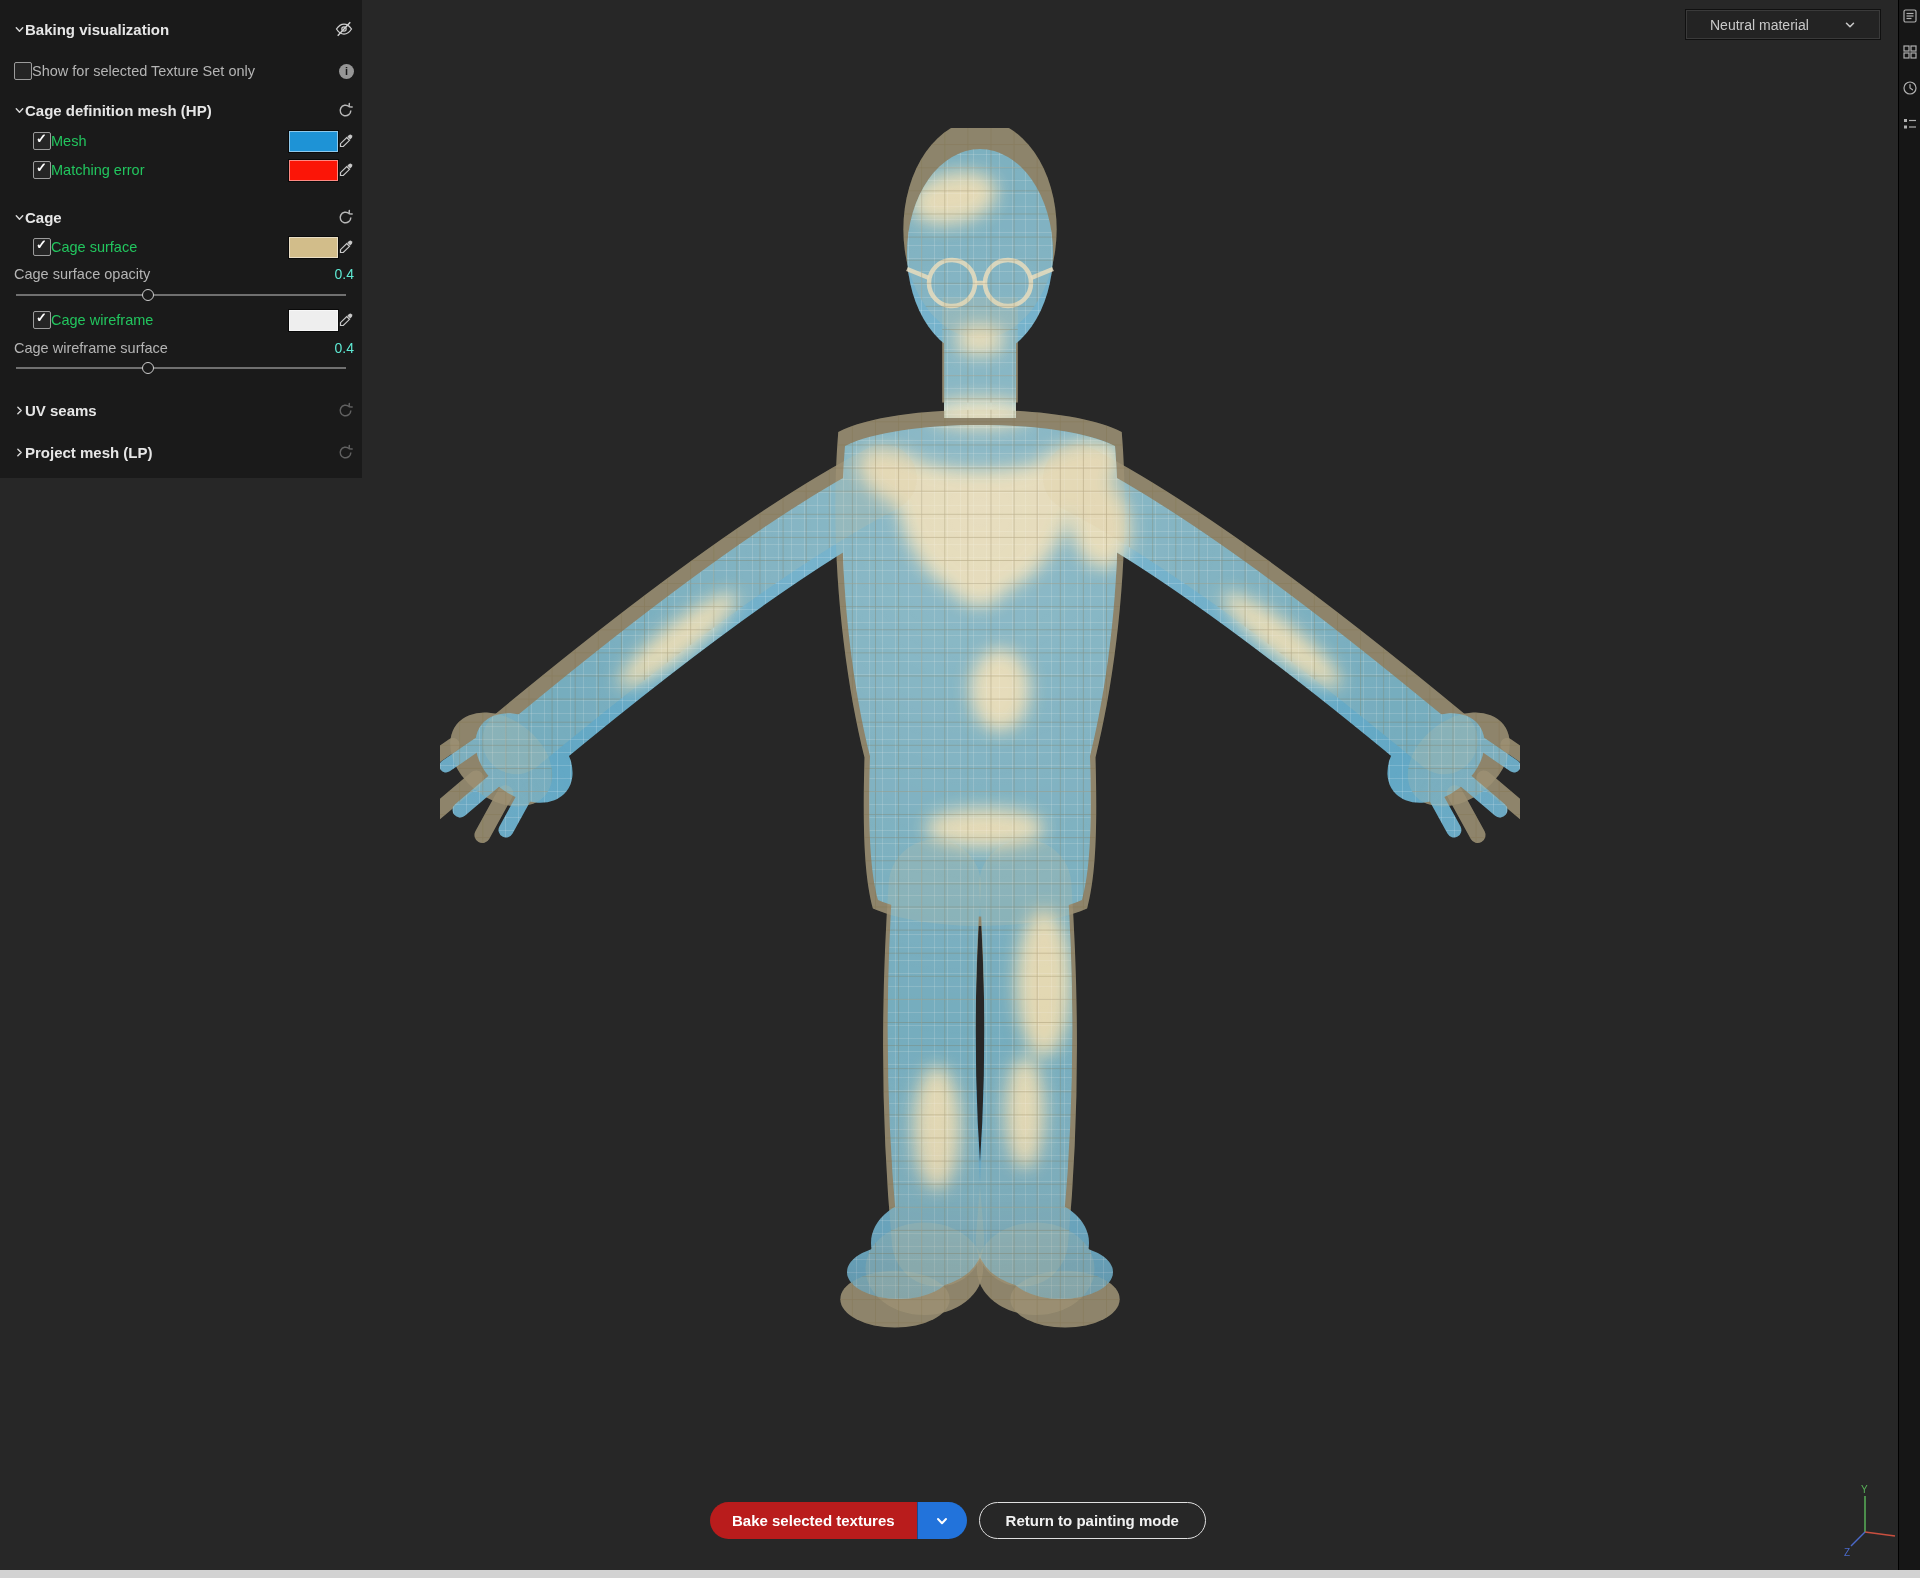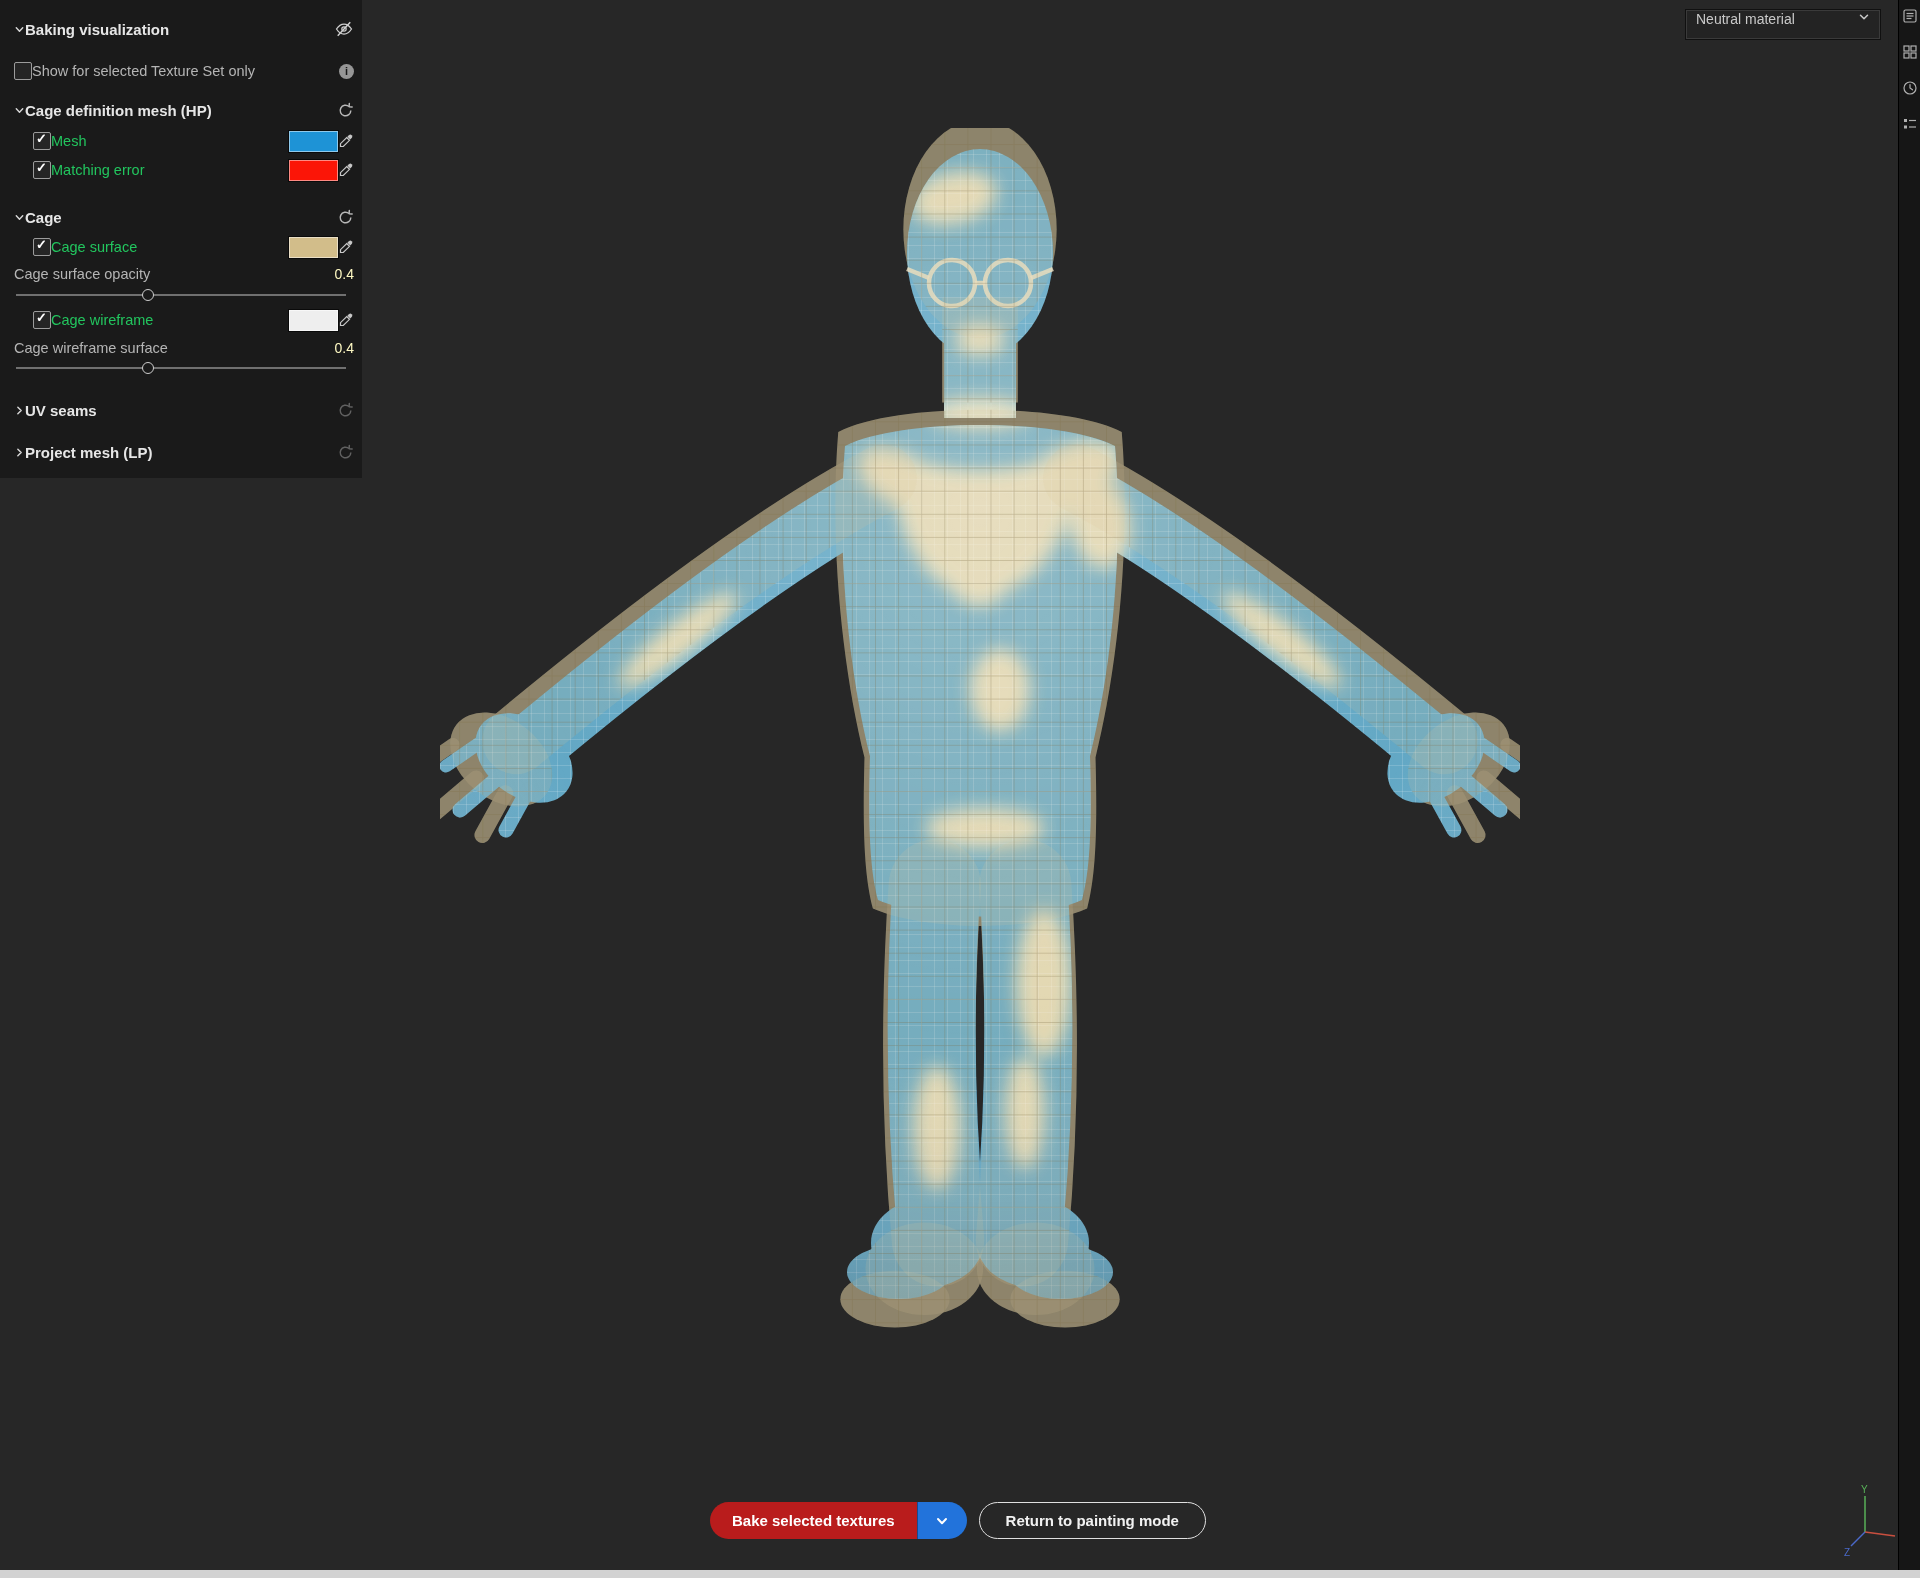--- a/index.html
+++ b/index.html
@@ -19,27 +19,27 @@
   .sublabel{color:#b5b5b5;white-space:nowrap}
   .indent{padding-left:33px}
   .p31{}
   .checkbox{width:16px;height:16px;border:1px solid #9c9c9c;border-radius:2px;background:rgba(255,255,255,0.05);position:relative;flex:none;cursor:pointer}
   .checkbox.checked::after{content:"✓";position:absolute;left:2px;top:-2px;font-size:13px;font-weight:700;color:#ffffff}
   .swatch{width:47px;height:19px;border:1px solid rgba(255,255,255,0.5);box-shadow:0 0 0 1px #0a0a0a;flex:none;cursor:pointer}
   .icon-btn{display:flex;align-items:center;justify-content:center;flex:none;cursor:pointer}
   .dim{opacity:.45}
   .info-circle{width:15px;height:15px;border-radius:50%;background:#969696;color:#191919;font-size:11px;font-weight:700;display:flex;align-items:center;justify-content:center;flex:none}
   .info-circle::after{content:"i"}
-  .opacity-value{color:#fef9c3;font-size:14px}
+  .opacity-value{color:#5eead4;font-size:14px}
   .slider{position:absolute;left:16px;right:16px;height:14px}
   .slider-track{position:absolute;left:0;right:0;top:6px;height:2px;background:#707070}
   .slider-handle{position:absolute;top:1px;left:calc(40% - 6px);width:12px;height:12px;border-radius:50%;background:#1a1a1a;border:1.5px solid #cdcdcd;box-sizing:border-box}
 
   
-  .material-dropdown{position:absolute;left:1686px;top:10px;width:194px;height:29px;background:#232323;border:1px solid #3a3a3a;outline:1px solid #101010;display:flex;align-items:flex-start;padding:0 9px;box-sizing:border-box;color:#c9c9c9;font-size:14px;z-index:4;cursor:pointer}
+  .material-dropdown{position:absolute;left:1686px;top:10px;width:194px;height:29px;background:#232323;border:1px solid #3a3a3a;outline:1px solid #101010;display:flex;align-items:center;padding:0 23px;box-sizing:border-box;color:#c9c9c9;font-size:14px;z-index:4;cursor:pointer}
 
   
   .rail{position:absolute;right:0;top:0;width:22px;height:1570px;background:#161616;border-left:1px solid #000;display:flex;flex-direction:column;align-items:center;padding-top:8px;gap:20px;box-sizing:border-box;z-index:6}
 
   
   .footer-buttons{position:absolute;left:710px;top:1502px;height:37px;display:flex;align-items:center;z-index:4}
   .bake-btn{height:37px;background:#b91c1c;color:#fff;font-weight:700;font-size:15px;border:none;border-radius:19px 0 0 19px;padding:0 22px;display:flex;align-items:center;font-family:inherit;cursor:pointer}
   .bake-chevron{height:37px;width:50px;background:#2273db;border:none;border-radius:0 19px 19px 0;border-left:1px solid rgba(0,0,0,0.35);display:flex;align-items:center;justify-content:center;cursor:pointer}
   .return-btn{height:37px;margin-left:12px;background:transparent;border:1.5px solid #e0e0e0;border-radius:19px;color:#f2f2f2;font-weight:700;font-size:15px;padding:0 26px;display:flex;align-items:center;font-family:inherit;cursor:pointer}
 

